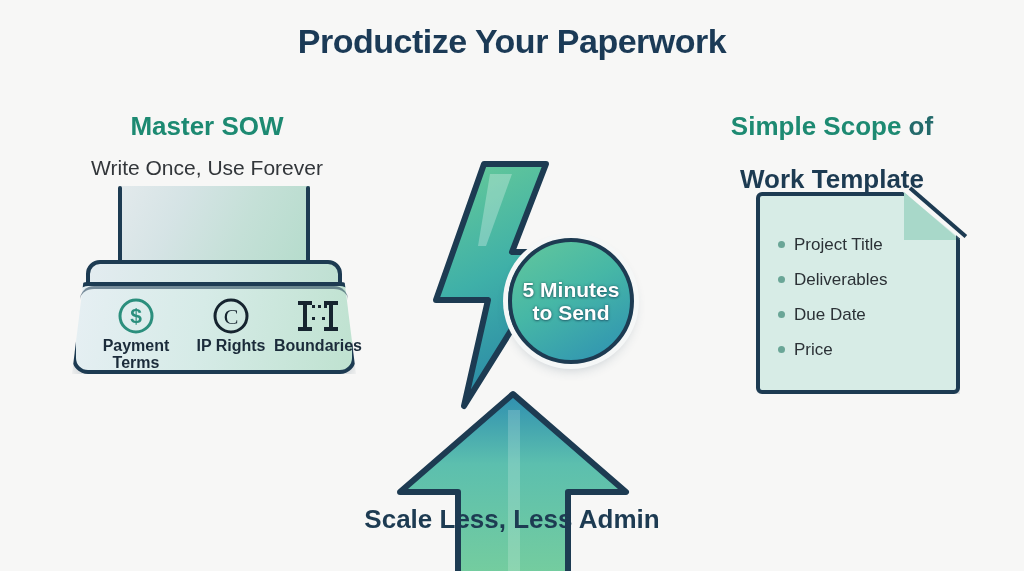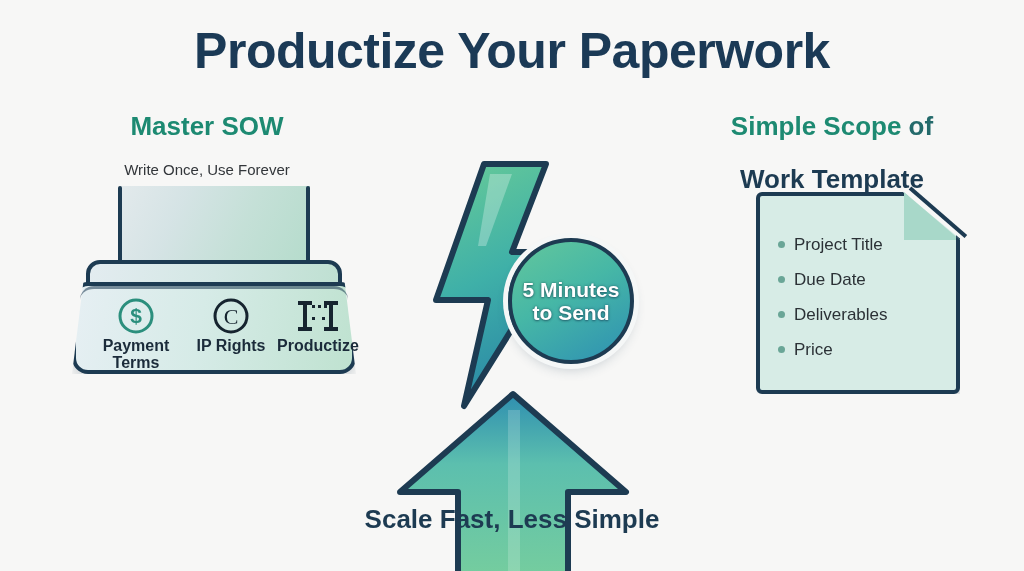--- a/index.html
+++ b/index.html
@@ -18,21 +18,21 @@
     background: #f7f7f6;
   }
 
   
   #main-title {
     position: absolute;
     left: 0;
     top: 22px;
     width: 1024px;
     text-align: center;
-    font-size: 50px;
+    font-size: 34px;
     font-weight: bold;
     color: #1b3a56;
     letter-spacing: -0.5px;
     white-space: nowrap;
   }
 
   
   #left-heading {
     position: absolute;
     left: 12px;
@@ -40,22 +40,22 @@
     width: 390px;
     text-align: center;
   }
   #left-heading .h {
     font-size: 26px;
     font-weight: bold;
     color: #1d8a72;
     line-height: 1.1;
   }
   #left-heading .sub {
-    margin-top: 20px;
-    font-size: 15px;
+    margin-top: 14px;
+    font-size: 21px;
     font-weight: normal;
     color: #32363a;
     line-height: 1.2;
   }
 
   
   #right-heading {
     position: absolute;
     left: 640px;
     top: 110px;
@@ -331,21 +331,21 @@
           <rect x="28" y="5" width="14" height="4" fill="#16242f"></rect>
           <rect x="2" y="31" width="14" height="4" fill="#16242f"></rect>
           <rect x="28" y="31" width="14" height="4" fill="#16242f"></rect>
           <rect x="16" y="9" width="3" height="3" fill="#16242f"></rect>
           <rect x="22" y="9" width="3" height="3" fill="#16242f"></rect>
           <rect x="28" y="9" width="3" height="3" fill="#16242f"></rect>
           <rect x="16" y="21" width="3" height="3" fill="#16242f"></rect>
           <rect x="26" y="21" width="3" height="3" fill="#16242f"></rect>
         </svg>
       </div>
-      <div class="flabel">Productize</div>
+      <div class="flabel">Boundaries</div>
     </div>
   </div>
 
   <div id="bolt">
     <svg width="180" height="250" viewBox="0 0 180 250">
       <defs>
         <linearGradient id="boltGrad" x1="0.35" y1="0" x2="0.6" y2="1">
           <stop offset="0%" stop-color="#62c79a"></stop>
           <stop offset="45%" stop-color="#3fb0a8"></stop>
           <stop offset="100%" stop-color="#2883a6"></stop>
@@ -370,38 +370,38 @@
           <stop offset="0%" stop-color="#2f8fb0"></stop>
           <stop offset="35%" stop-color="#5cbfae"></stop>
           <stop offset="100%" stop-color="#79cf9c"></stop>
         </linearGradient>
       </defs>
       <path d="M125 6 L238 104 L180 104 L180 206 L70 206 L70 104 L12 104 Z" fill="url(#arrowGrad)" stroke="#1d3b52" stroke-width="6" stroke-linejoin="round"></path>
       <path d="M120 22 L132 22 L132 200 L120 200 Z" fill="#ffffff" opacity="0.18"></path>
     </svg>
   </div>
 
-  <div id="arrow-caption">Scale Fast, Less Simple</div>
+  <div id="arrow-caption">Scale Less, Less Admin</div>
 
   <div id="doc-card">
     <div id="doc-shape"></div>
     <div id="doc-fold"></div>
     <div id="doc-fold-diag"></div>
     <div id="doc-list">
       <div class="doc-item">
         <span class="doc-bullet"></span>
         <span class="doc-label">Project Title</span>
       </div>
       <div class="doc-item">
         <span class="doc-bullet"></span>
-        <span class="doc-label">Due Date</span>
+        <span class="doc-label">Deliverables</span>
       </div>
       <div class="doc-item">
         <span class="doc-bullet"></span>
-        <span class="doc-label">Deliverables</span>
+        <span class="doc-label">Due Date</span>
       </div>
       <div class="doc-item">
         <span class="doc-bullet"></span>
         <span class="doc-label">Price</span>
       </div>
     </div>
   </div>
 
 </div>
 

